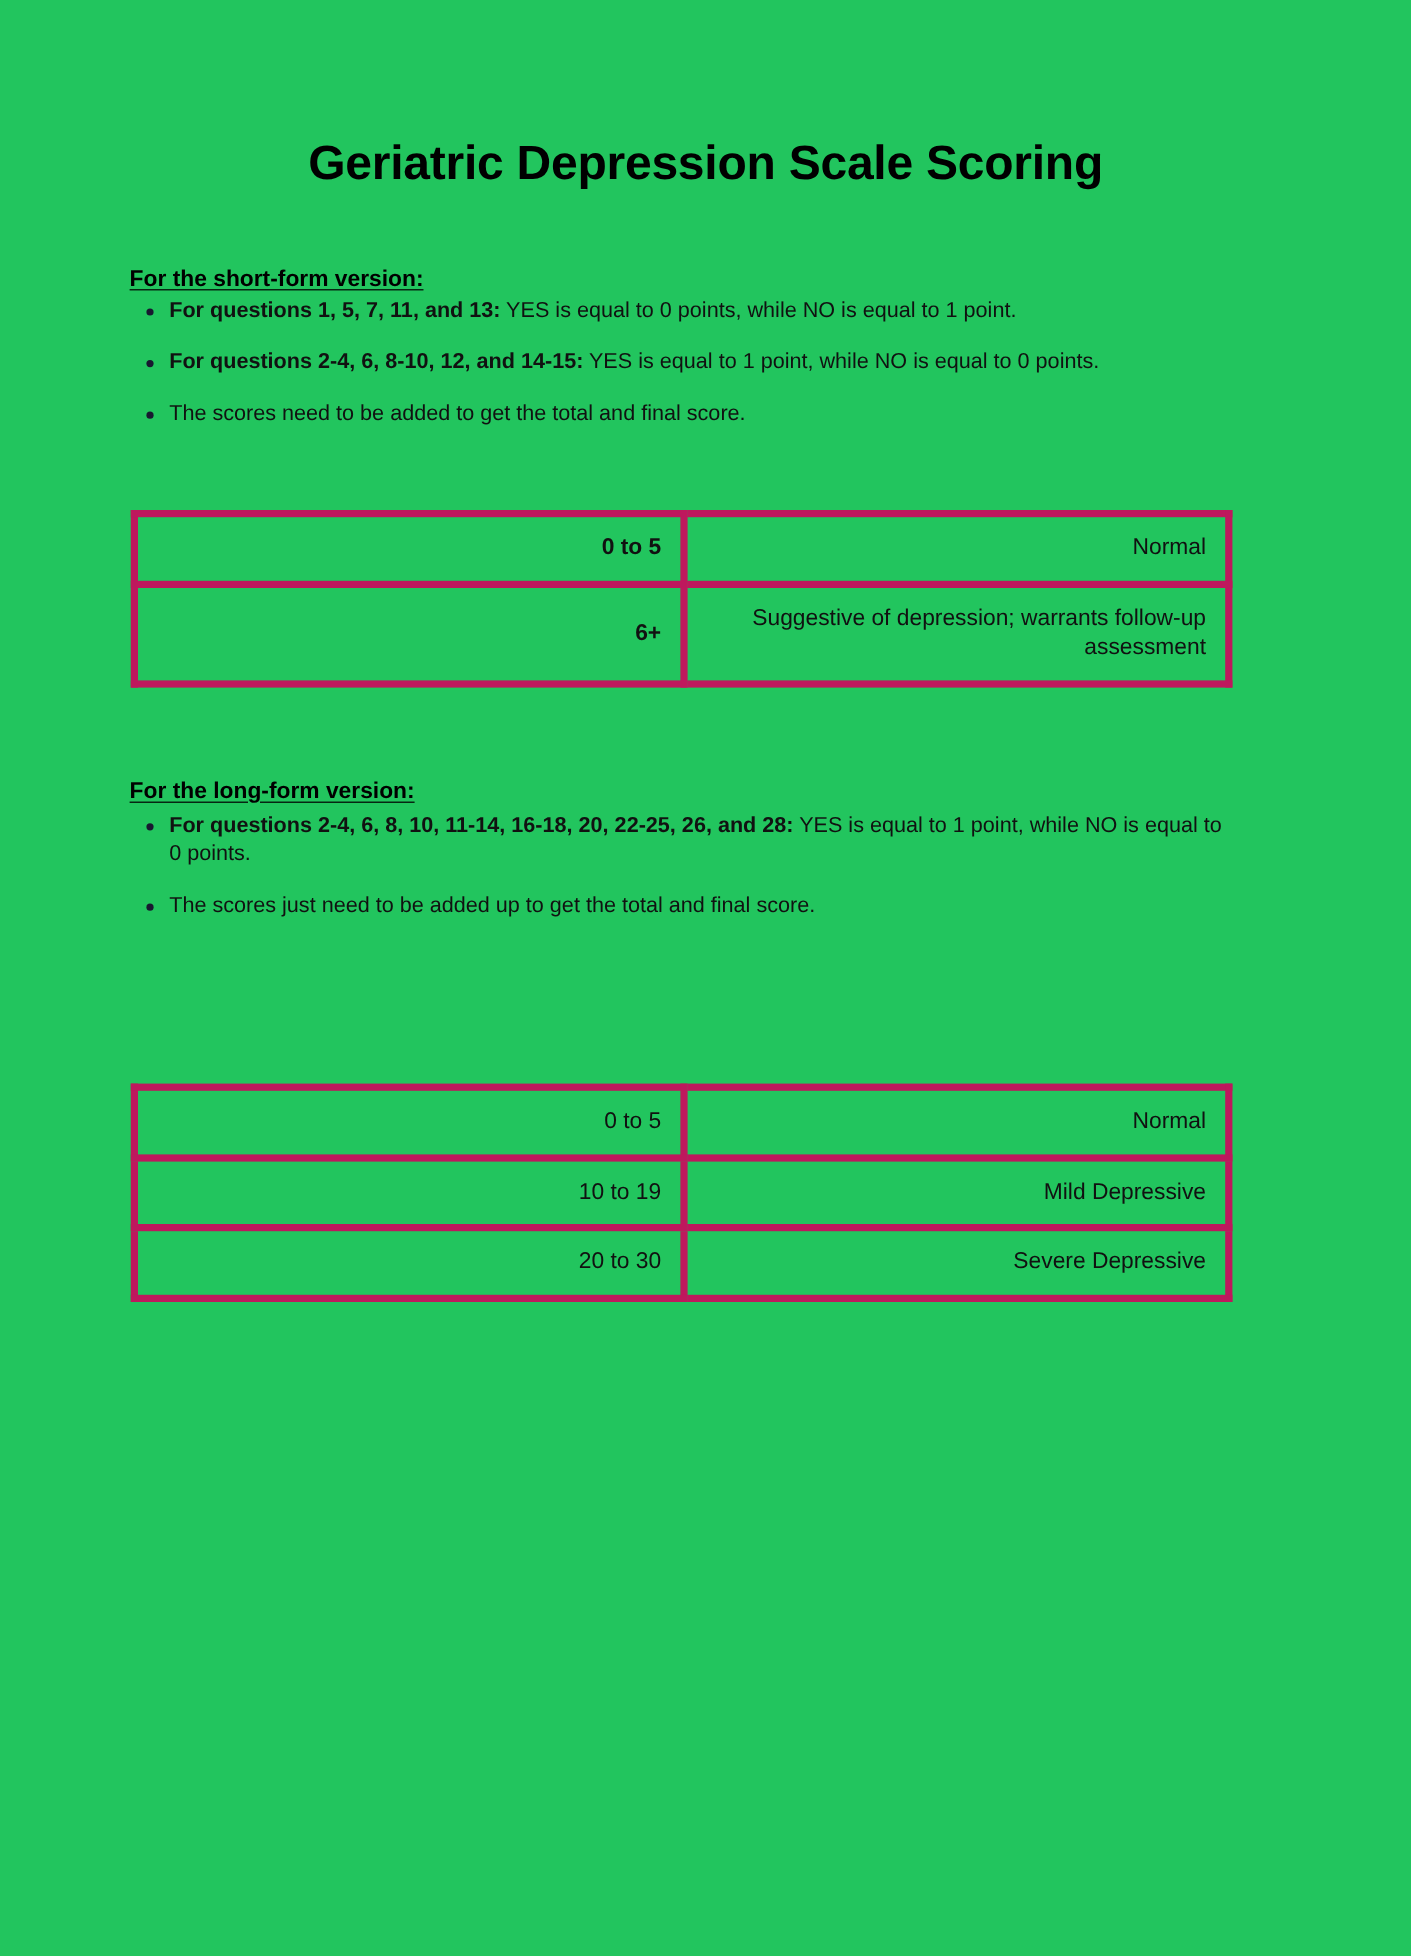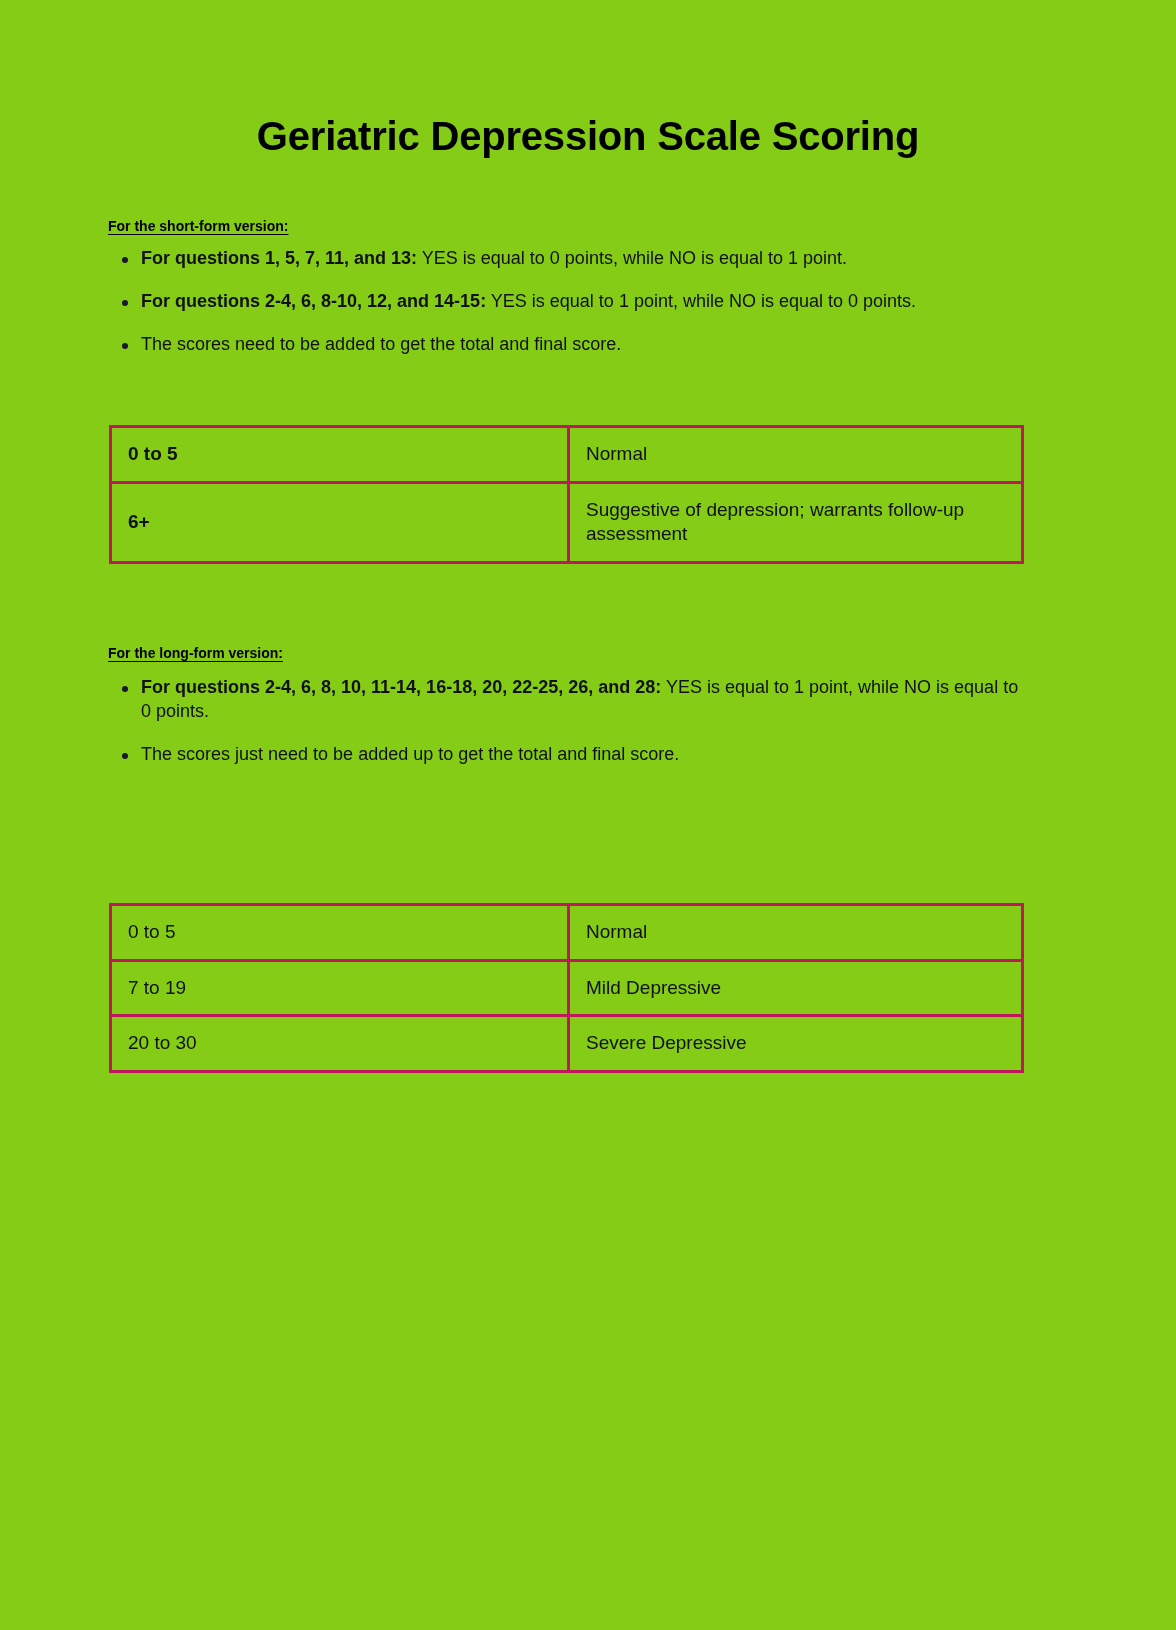--- a/index.html
+++ b/index.html
@@ -12,38 +12,38 @@
     width: 1176px;
     height: 1630px;
     font-family: "Liberation Sans", sans-serif;
     color: #000000;
     -webkit-font-smoothing: antialiased;
   }
   .page {
     position: relative;
     width: 1176px;
     height: 1630px;
-    background: #84cc16;
+    background: #22c55e;
     overflow: hidden;
   }
   .page-title {
     position: absolute;
     left: 0;
     top: 86px;
     width: 1176px;
     text-align: center;
     font-size: 40px;
     font-weight: bold;
     letter-spacing: -0.2px;
     line-height: 1.15;
   }
   .section-heading {
     position: absolute;
     left: 108px;
-    font-size: 14px;
+    font-size: 19px;
     font-weight: bold;
     text-decoration: underline;
     text-underline-offset: 3px;
     line-height: 1.2;
   }
   #heading-short { top: 206px; }
   #heading-long  { top: 633px; }
 
   ul.bullets {
     position: absolute;
@@ -82,22 +82,22 @@
     left: 109px;
     width: 912px;
     border-collapse: collapse;
     table-layout: fixed;
     font-size: 19px;
   }
   #table-short { top: 425px; }
   #table-long  { top: 903px; }
 
   table.score-table td {
-    border: 3px solid #be185d;
-    text-align: left;
+    border: 6px solid #be185d;
+    text-align: right;
     vertical-align: middle;
     padding: 14px 16px;
     line-height: 1.3;
     color: #111111;
   }
   table.score-table col.c1 { width: 458px; }
   table.score-table col.c2 { width: 454px; }
   td.range-bold { font-weight: bold; }
   td.range-plain { font-weight: normal; }
   .row-tall td { padding-top: 20px; padding-bottom: 20px; }
@@ -155,21 +155,21 @@
     <colgroup>
         <col class="c1">
         <col class="c2">
       </colgroup>
     <tbody>
       <tr>
         <td class="range-plain">0 to 5</td>
         <td class="range-plain">Normal</td>
       </tr>
       <tr>
-        <td class="range-plain">7 to 19</td>
+        <td class="range-plain">10 to 19</td>
         <td class="range-plain">Mild Depressive</td>
       </tr>
       <tr>
         <td class="range-plain">20 to 30</td>
         <td class="range-plain">Severe Depressive</td>
       </tr>
     </tbody>
   </table>
 
 </div>

